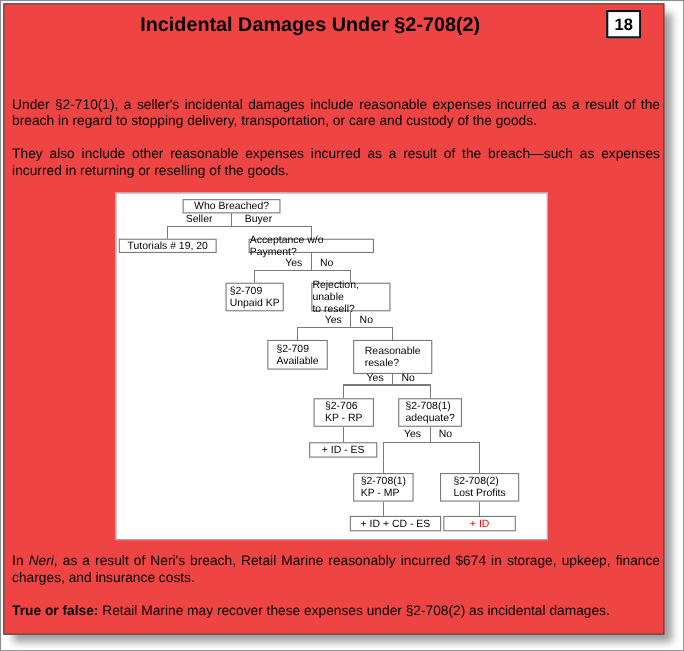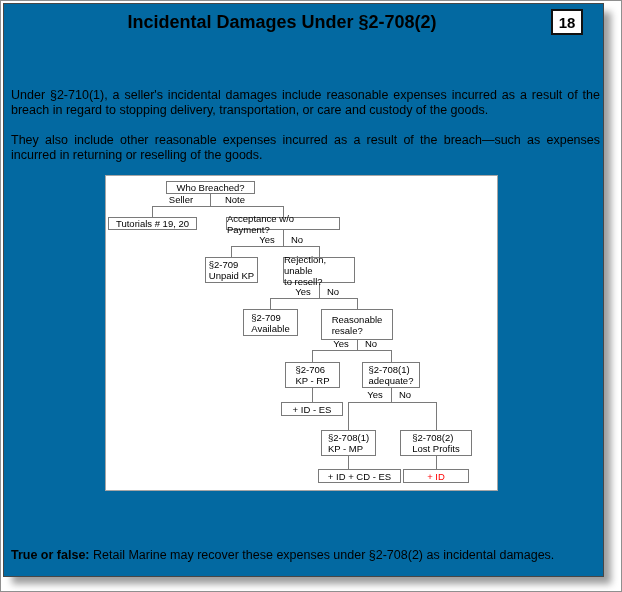--- a/index.html
+++ b/index.html
@@ -4,21 +4,21 @@
 <style>
   html,body { margin:0; padding:0; background:#fff; }
   * { box-sizing:border-box; }
   .canvas {
     position:relative; width:622px; height:592px;
     border:1px solid #8f8f8f; background:#fff; overflow:hidden;
     font-family:"Liberation Sans", sans-serif; color:#000;
   }
   .slide {
     position:absolute; left:2px; top:2px; width:601px; height:574px;
-    background:#0369a1; border:1px solid #474747;
+    background:#ef4444; border:1px solid #474747;
     box-shadow:8px 8px 7px -1px rgba(0,0,0,0.38);
   }
   .slide-title {
     position:absolute; left:0; top:8px; width:556px;
     text-align:center; font-size:18px; font-weight:bold; line-height:20px;
   }
   .page-num {
     position:absolute; left:536px; top:5px; width:32px; height:26px;
     border:2px solid #111; display:flex; align-items:center; justify-content:center;
     font-size:15px; font-weight:bold; background:#fff;margin-left:11px;
@@ -76,21 +76,21 @@
           <path d="M206.5 212 V226"></path>
           <path d="M285 212 V226"></path>
           <path d="M242.5 254 V226 H330 V254"></path>
           <path d="M242.5 280 V293"></path>
           <path d="M330 280 V293"></path>
         </g>
       </svg>
 
       <div class="node" style="left:60px;top:5px;width:89px;height:13px">Who Breached?</div>
       <div class="elabel wide" style="left:55px;top:18px">Seller</div>
-      <div class="elabel wide" style="left:109px;top:18px">Note</div>
+      <div class="elabel wide" style="left:109px;top:18px">Buyer</div>
 
       <div class="node" style="left:2px;top:41px;width:89px;height:13px">Tutorials # 19, 20</div>
       <div class="node" style="left:120px;top:41px;width:114px;height:13px">Acceptance w/o Payment?</div>
 
       <div class="elabel" style="left:149px;top:58px">Yes</div>
       <div class="elabel" style="left:179px;top:58px">No</div>
 
       <div class="node" style="left:99px;top:81px;width:53px;height:26px">§2-709
 Unpaid KP</div>
       <div class="node" style="left:177px;top:81px;width:72px;height:26px">Rejection, unable
@@ -119,17 +119,18 @@
 
       <div class="node" style="left:215px;top:254px;width:55px;height:26px">§2-708(1)
 KP - MP</div>
       <div class="node" style="left:294px;top:254px;width:72px;height:26px">§2-708(2)
 Lost Profits</div>
 
       <div class="node" style="left:212px;top:293px;width:83px;height:14px">+ ID + CD - ES</div>
       <div class="node red" style="left:297px;top:293px;width:66px;height:14px">+ ID</div>
     </div>
 
+    <p class="para p4"><span>In </span><i>Neri</i><span>, as a result of Neri's breach, Retail Marine reasonably incurred $674 in storage, upkeep, finance charges, and insurance costs.</span></p>
 
     <p class="para p5"><b>True or false:</b><span> Retail Marine may recover these expenses under §2-708(2) as incidental damages.</span></p>
 
   </div>
 </div>
 
 </body></html>

